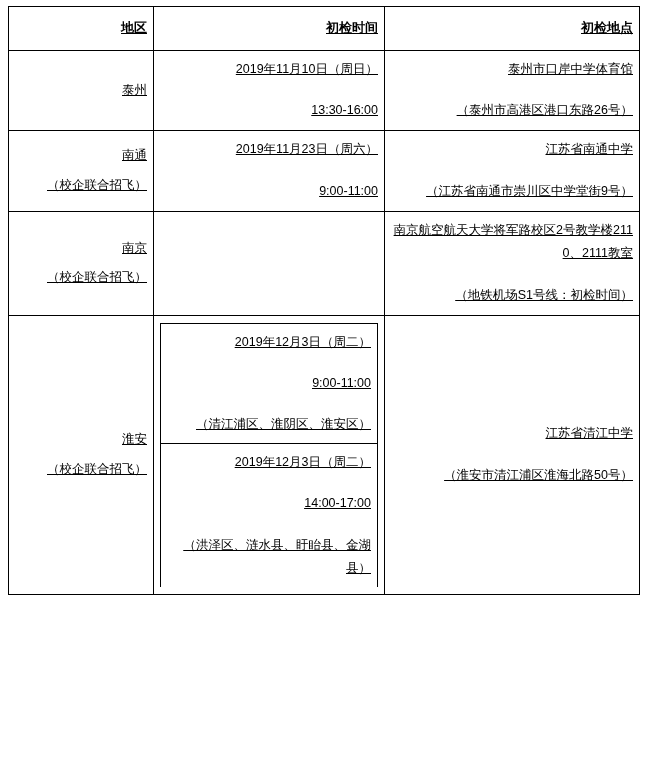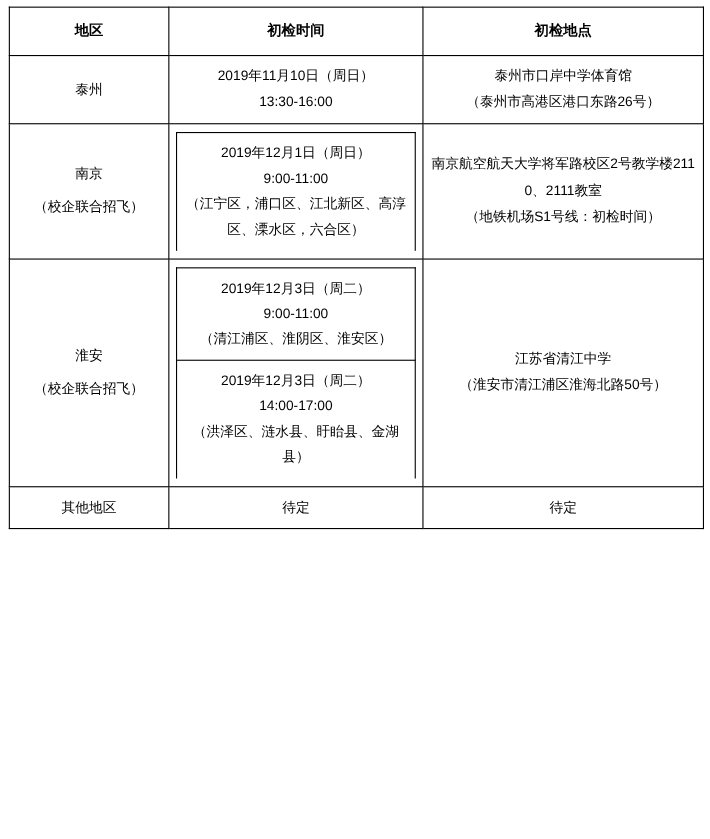--- a/index.html
+++ b/index.html
@@ -22,36 +22,37 @@
     border-collapse: collapse;
     table-layout: fixed;
     width: 631px;
     margin: 6px 0 0 8px;
     font-size: 12.5px;
     line-height: 1.9;
   }
   table.schedule td, table.schedule th {
     border: 1px solid #000000;
     vertical-align: middle;
-    text-align: center;
+    text-align: right;
     padding: 7px 6px;
     box-sizing: border-box;
     word-break: break-all;
+    text-decoration: underline;
   }
   table.schedule th {
     font-weight: bold;
     padding: 9px 6px;
     font-size: 13px;
   }
   .col-region { width: 145px; }
   .col-time   { width: 231px; }
   .col-place  { width: 255px; }
 
   .cell-line { display: block; }
-  .cell-line + .cell-line { margin-top: 0; }
+  .cell-line + .cell-line { margin-top: 18px; }
 
   .sub-table {
     border-collapse: collapse;
     table-layout: fixed;
     width: 100%;
     height: 100%;
   }
   td.nested {
     padding: 0;
   }
@@ -96,36 +97,43 @@
         <td>
           <span class="cell-line">2019年11月10日（周日）</span>
           <span class="cell-line">13:30-16:00</span>
         </td>
         <td>
           <span class="cell-line">泰州市口岸中学体育馆</span>
           <span class="cell-line">（泰州市高港区港口东路26号）</span>
         </td>
       </tr>
 
+      <tr>
+        <td>
+          <span class="region-main">南通</span>
+          <span class="region-sub">（校企联合招飞）</span>
+        </td>
+        <td>
+          <span class="cell-line">2019年11月23日（周六）</span>
+          <span class="cell-line">9:00-11:00</span>
+        </td>
+        <td>
+          <span class="cell-line">江苏省南通中学</span>
+          <span class="cell-line">（江苏省南通市崇川区中学堂街9号）</span>
+        </td>
+      </tr>
 
       <tr>
         <td>
           <span class="region-main">南京</span>
           <span class="region-sub">（校企联合招飞）</span>
         </td>
         <td class="nested">
           <table class="sub-table">
             <tbody>
-            <tr>
-              <td class="tight">
-                <span class="cell-line">2019年12月1日（周日）</span>
-                <span class="cell-line">9:00-11:00</span>
-                <span class="cell-line">（江宁区，浦口区、江北新区、高淳区、溧水区，六合区）</span>
-              </td>
-            </tr>
           </tbody>
             </table>
         </td>
         <td>
           <span class="cell-line">南京航空航天大学将军路校区2号教学楼2110、2111教室</span>
           <span class="cell-line">（地铁机场S1号线：初检时间）</span>
         </td>
       </tr>
 
       <tr>
@@ -152,26 +160,15 @@
             </tr>
           </tbody>
             </table>
         </td>
         <td>
           <span class="cell-line">江苏省清江中学</span>
           <span class="cell-line">（淮安市清江浦区淮海北路50号）</span>
         </td>
       </tr>
 
-      <tr>
-        <td>
-          <span class="region-main">其他地区</span>
-        </td>
-        <td>
-          <span class="cell-line">待定</span>
-        </td>
-        <td>
-          <span class="cell-line">待定</span>
-        </td>
-      </tr>
     </tbody>
   </table>
 </div>
 
 </body></html>

